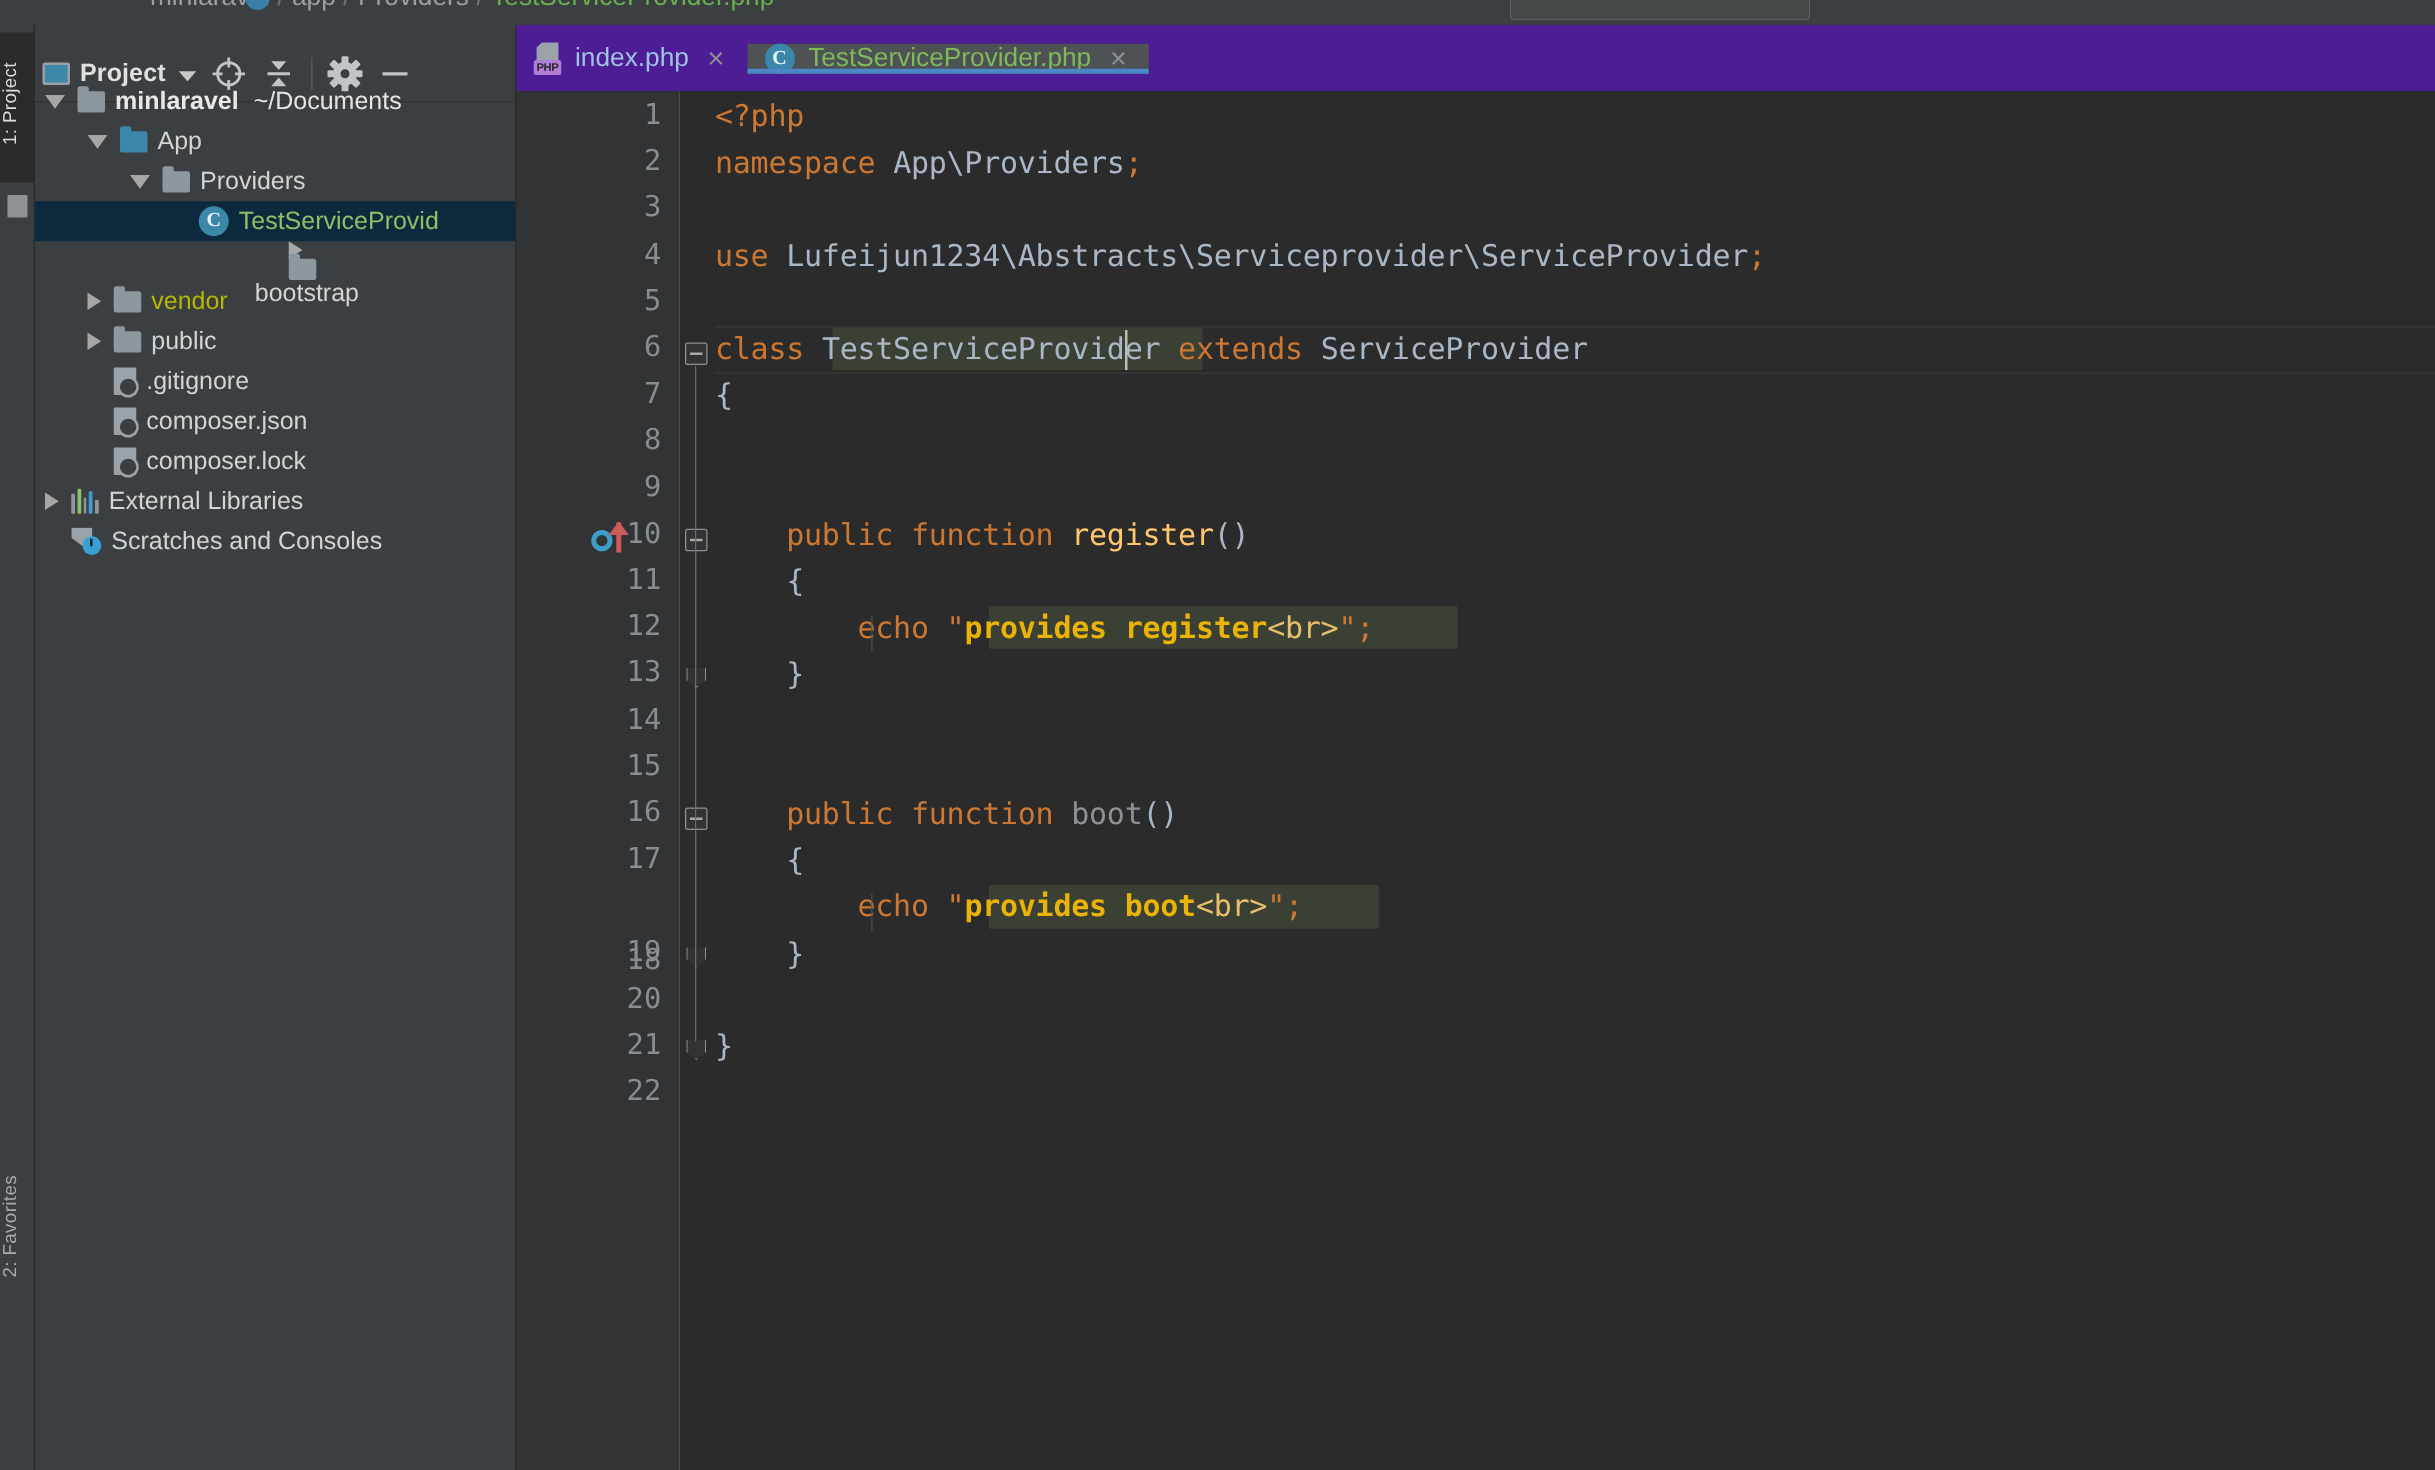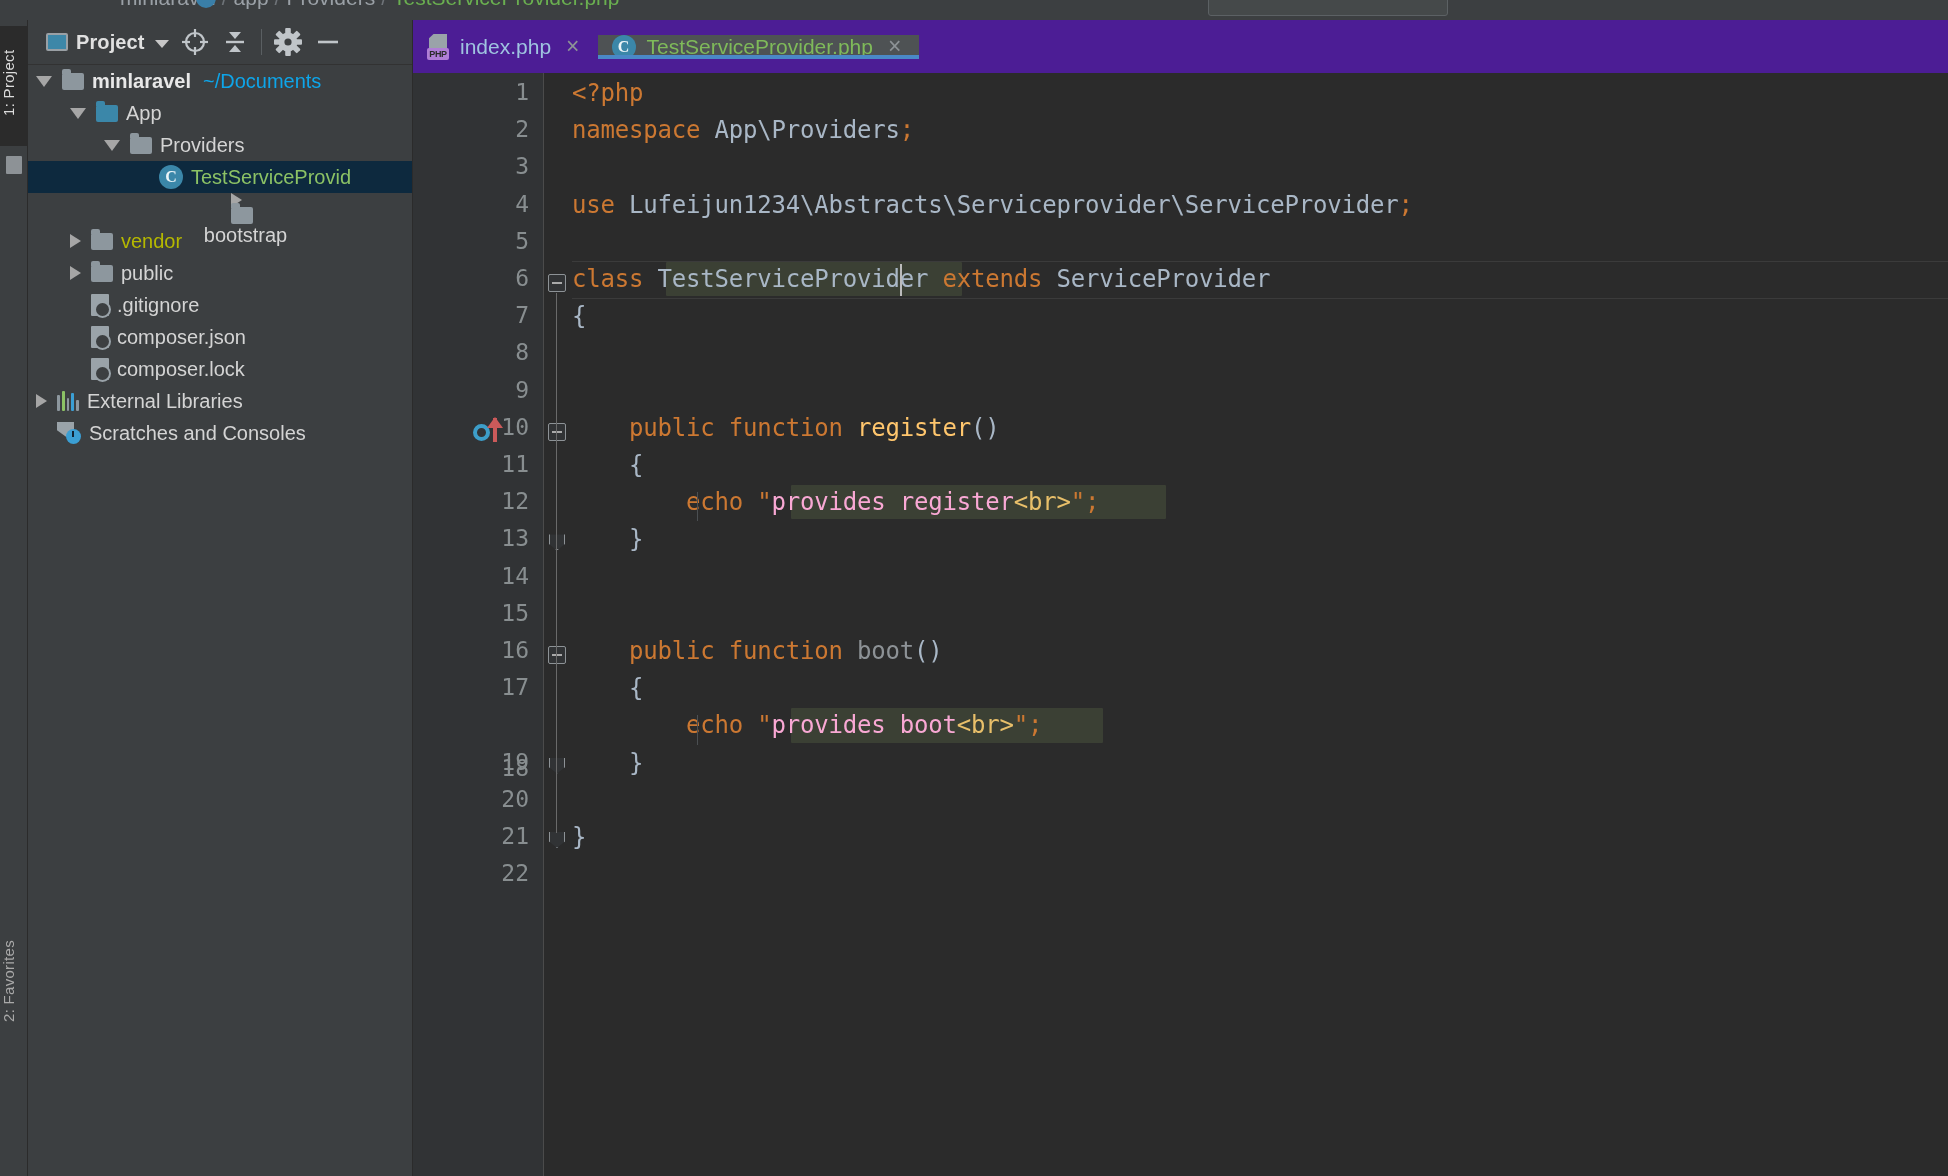--- a/index.html
+++ b/index.html
@@ -57,23 +57,23 @@
   }
 
   
   .project-panel {
     position: absolute; left: 28px; top: 20px; width: 385px; height: 1156px;
     background: #3c3f41;
     border-right: 1px solid #2b2b2b;
     overflow: hidden;
   }
   .panel-toolbar {
-    position: absolute; left: 0; top: 0; width: 385px; height: 45px;
+    position: absolute; left: 0; top: 17px; width: 385px; height: 45px;
     background: #3c3f41; border-bottom: 1px solid #323232;
-    display: flex; align-items: center; padding-left: 14px; gap: 0px;
+    display: flex; align-items: center; padding-left: 2px; gap: 0px;
   }
   .tb-proj { display:flex; align-items:center; gap:8px; padding: 3px 6px 3px 4px; cursor:default;}
   .proj-icon {
     width: 22px; height: 18px; border: 2px solid #9aa0a5; border-radius: 2px;
     background: #3d87a8; position: relative;
   }
   .proj-label { color: #e0e0e0; font-size: 20px; font-weight: 700; letter-spacing:.1px;}
   .caret-down {
     width: 0; height: 0; border-left: 7px solid transparent; border-right: 7px solid transparent;
     border-top: 8px solid #c8c8c8; margin-left: 2px; margin-top:4px;
@@ -134,21 +134,21 @@
     position:absolute; right:0; bottom:0; width:15px; height:15px; border-radius:50%;
     background:#3b9fd4;
   }
   .scratch-ico .clk::after{
     content:""; position:absolute; left:6px; top:2px; width:2px; height:6px; background:#123; 
   }
   .lbl { margin-left: 8px; }
   .lbl.green { color: #8cc265; }
   .lbl.yellow { color: #b5b800; }
   .lbl.bold { font-weight: 700; color: #e8e8e8; }
-  .path-note { margin-left: 12px; color: #0ea5e9; font-size: 20px; }
+  .path-note { margin-left: 12px; color: #e5e5e5; font-size: 20px; }
 
   
   .editor-area {
     position: absolute; left: 413px; top: 20px; right: 0; bottom: 0;
     background: #2b2b2b;
   }
   
   .tabbar {
     position: absolute; left: 0; top: 0; right: 0; height: 53px;
     background: #4c1d95; display: flex; align-items: center;
@@ -208,21 +208,21 @@
   .cline {
     position: absolute; left: 0; white-space: pre;
     font-family: "DejaVu Sans Mono", monospace;
     font-size: 24px; color: #a9b7c6; letter-spacing: -0.2px;
   }
   .k { color: #cc7832; }        
   .id { color: #a9b7c6; }       
   .meth { color: #ffc66d; }     
   .meth-gray { color: #8d9296; }
   .punct { color: #a9b7c6; }
-  .str { color: #f9a8d4; }
+  .str { color: #eab308; font-weight: bold; }
   .q { color: #cc7832; }
   .tag { color: #e8bf6a; }
 
   .hl-band {
     position: absolute; background: #3b4034; border-radius: 1px;
   }
   .cursor {
     position: absolute; width: 2px; background: #bbbbbb;
   }
   .cur-line-top { position:absolute; left:0; right:0; height:1px; background:#3b3b3b; }

